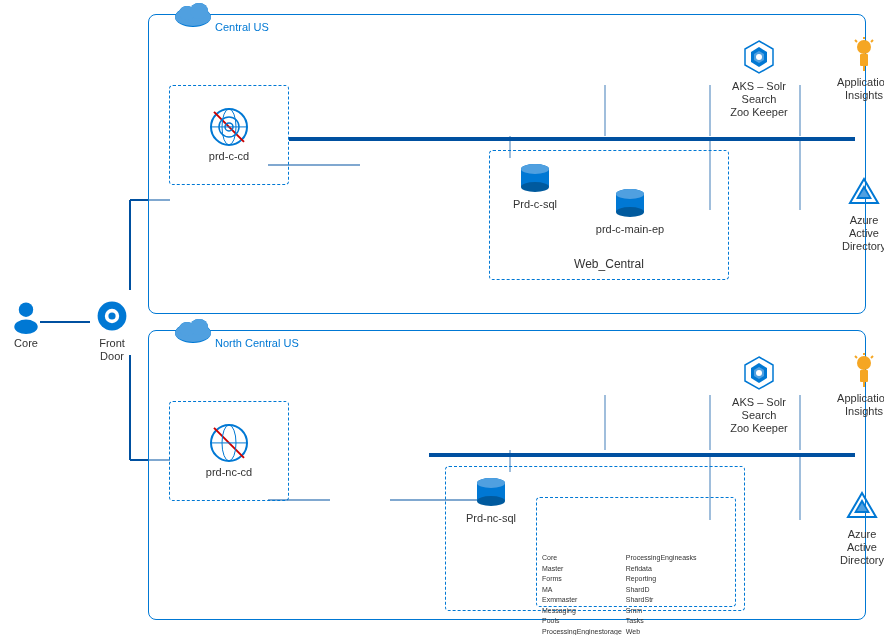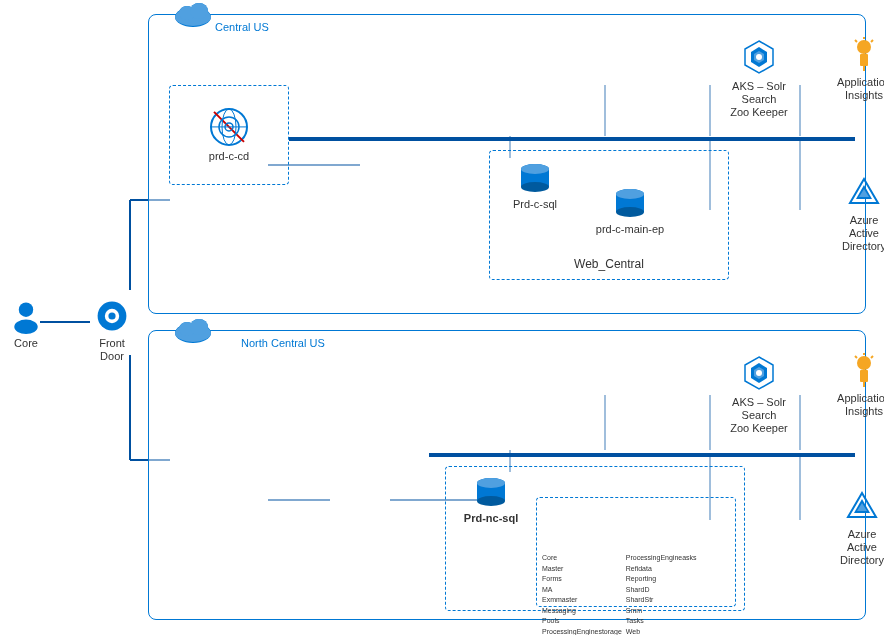--- a/index.html
+++ b/index.html
@@ -232,29 +232,40 @@
     <div style="position:absolute; left:24px; top:-18px;">
       <svg width="40" height="30" viewBox="0 0 40 30">
         <ellipse cx="20" cy="20" rx="18" ry="10" fill="#0078d4"></ellipse>
         <ellipse cx="14" cy="16" rx="8" ry="7" fill="#0078d4"></ellipse>
         <ellipse cx="26" cy="14" rx="9" ry="8" fill="#0078d4"></ellipse>
         <ellipse cx="20" cy="20" rx="18" ry="9" fill="#50a0e0"></ellipse>
         <ellipse cx="14" cy="16" rx="8" ry="7" fill="#50a0e0"></ellipse>
         <ellipse cx="26" cy="14" rx="9" ry="8" fill="#50a0e0"></ellipse>
       </svg>
     </div>
-    <span class="region-label" style="left:66px; top:6px;margin-left:26px;">North Central US</span>
-
+    <span class="region-label" style="left:66px; top:6px;">North Central US</span>
+
+    <div class="dashed-box" style="left:20px; top:70px; width:120px; height:100px;">
+      <div class="icon-box" style="left:50%; top:50%; transform:translate(-50%,-50%); width:80px;">
+        <svg width="40" height="40" viewBox="0 0 40 40">
+          <circle cx="20" cy="20" r="18" fill="none" stroke="#0078d4" stroke-width="2"></circle>
+          <line x1="5" y1="5" x2="35" y2="35" stroke="#c00" stroke-width="2"></line>
+          <ellipse cx="20" cy="20" rx="7" ry="18" fill="none" stroke="#0078d4" stroke-width="1"></ellipse>
+          <line x1="2" y1="20" x2="38" y2="20" stroke="#0078d4" stroke-width="1"></line>
+        </svg>
+        <span class="label">prd-nc-cd</span>
+      </div>
+    </div>
 
 
     <div class="hbar" style="left:280px; top:122px; right:10px;"></div>
 
     <div class="dashed-box" style="left:296px; top:135px; width:300px; height:145px;">
 
-      <div class="icon-box" style="left:10px; top:8px; width:70px;font-weight:bold;">
+      <div class="icon-box" style="left:10px; top:8px; width:70px;">
         <svg width="34" height="34" viewBox="0 0 34 34">
           <ellipse cx="17" cy="8" rx="14" ry="5" fill="#0078d4"></ellipse>
           <rect x="3" y="8" width="28" height="18" fill="#0078d4"></rect>
           <ellipse cx="17" cy="26" rx="14" ry="5" fill="#005a9e"></ellipse>
           <ellipse cx="17" cy="8" rx="14" ry="5" fill="#50a0e0"></ellipse>
         </svg>
         <span class="label">Prd-nc-sql</span>
       </div>
 
       <div class="dashed-box" style="left:90px; top:30px; width:200px; height:110px;">

